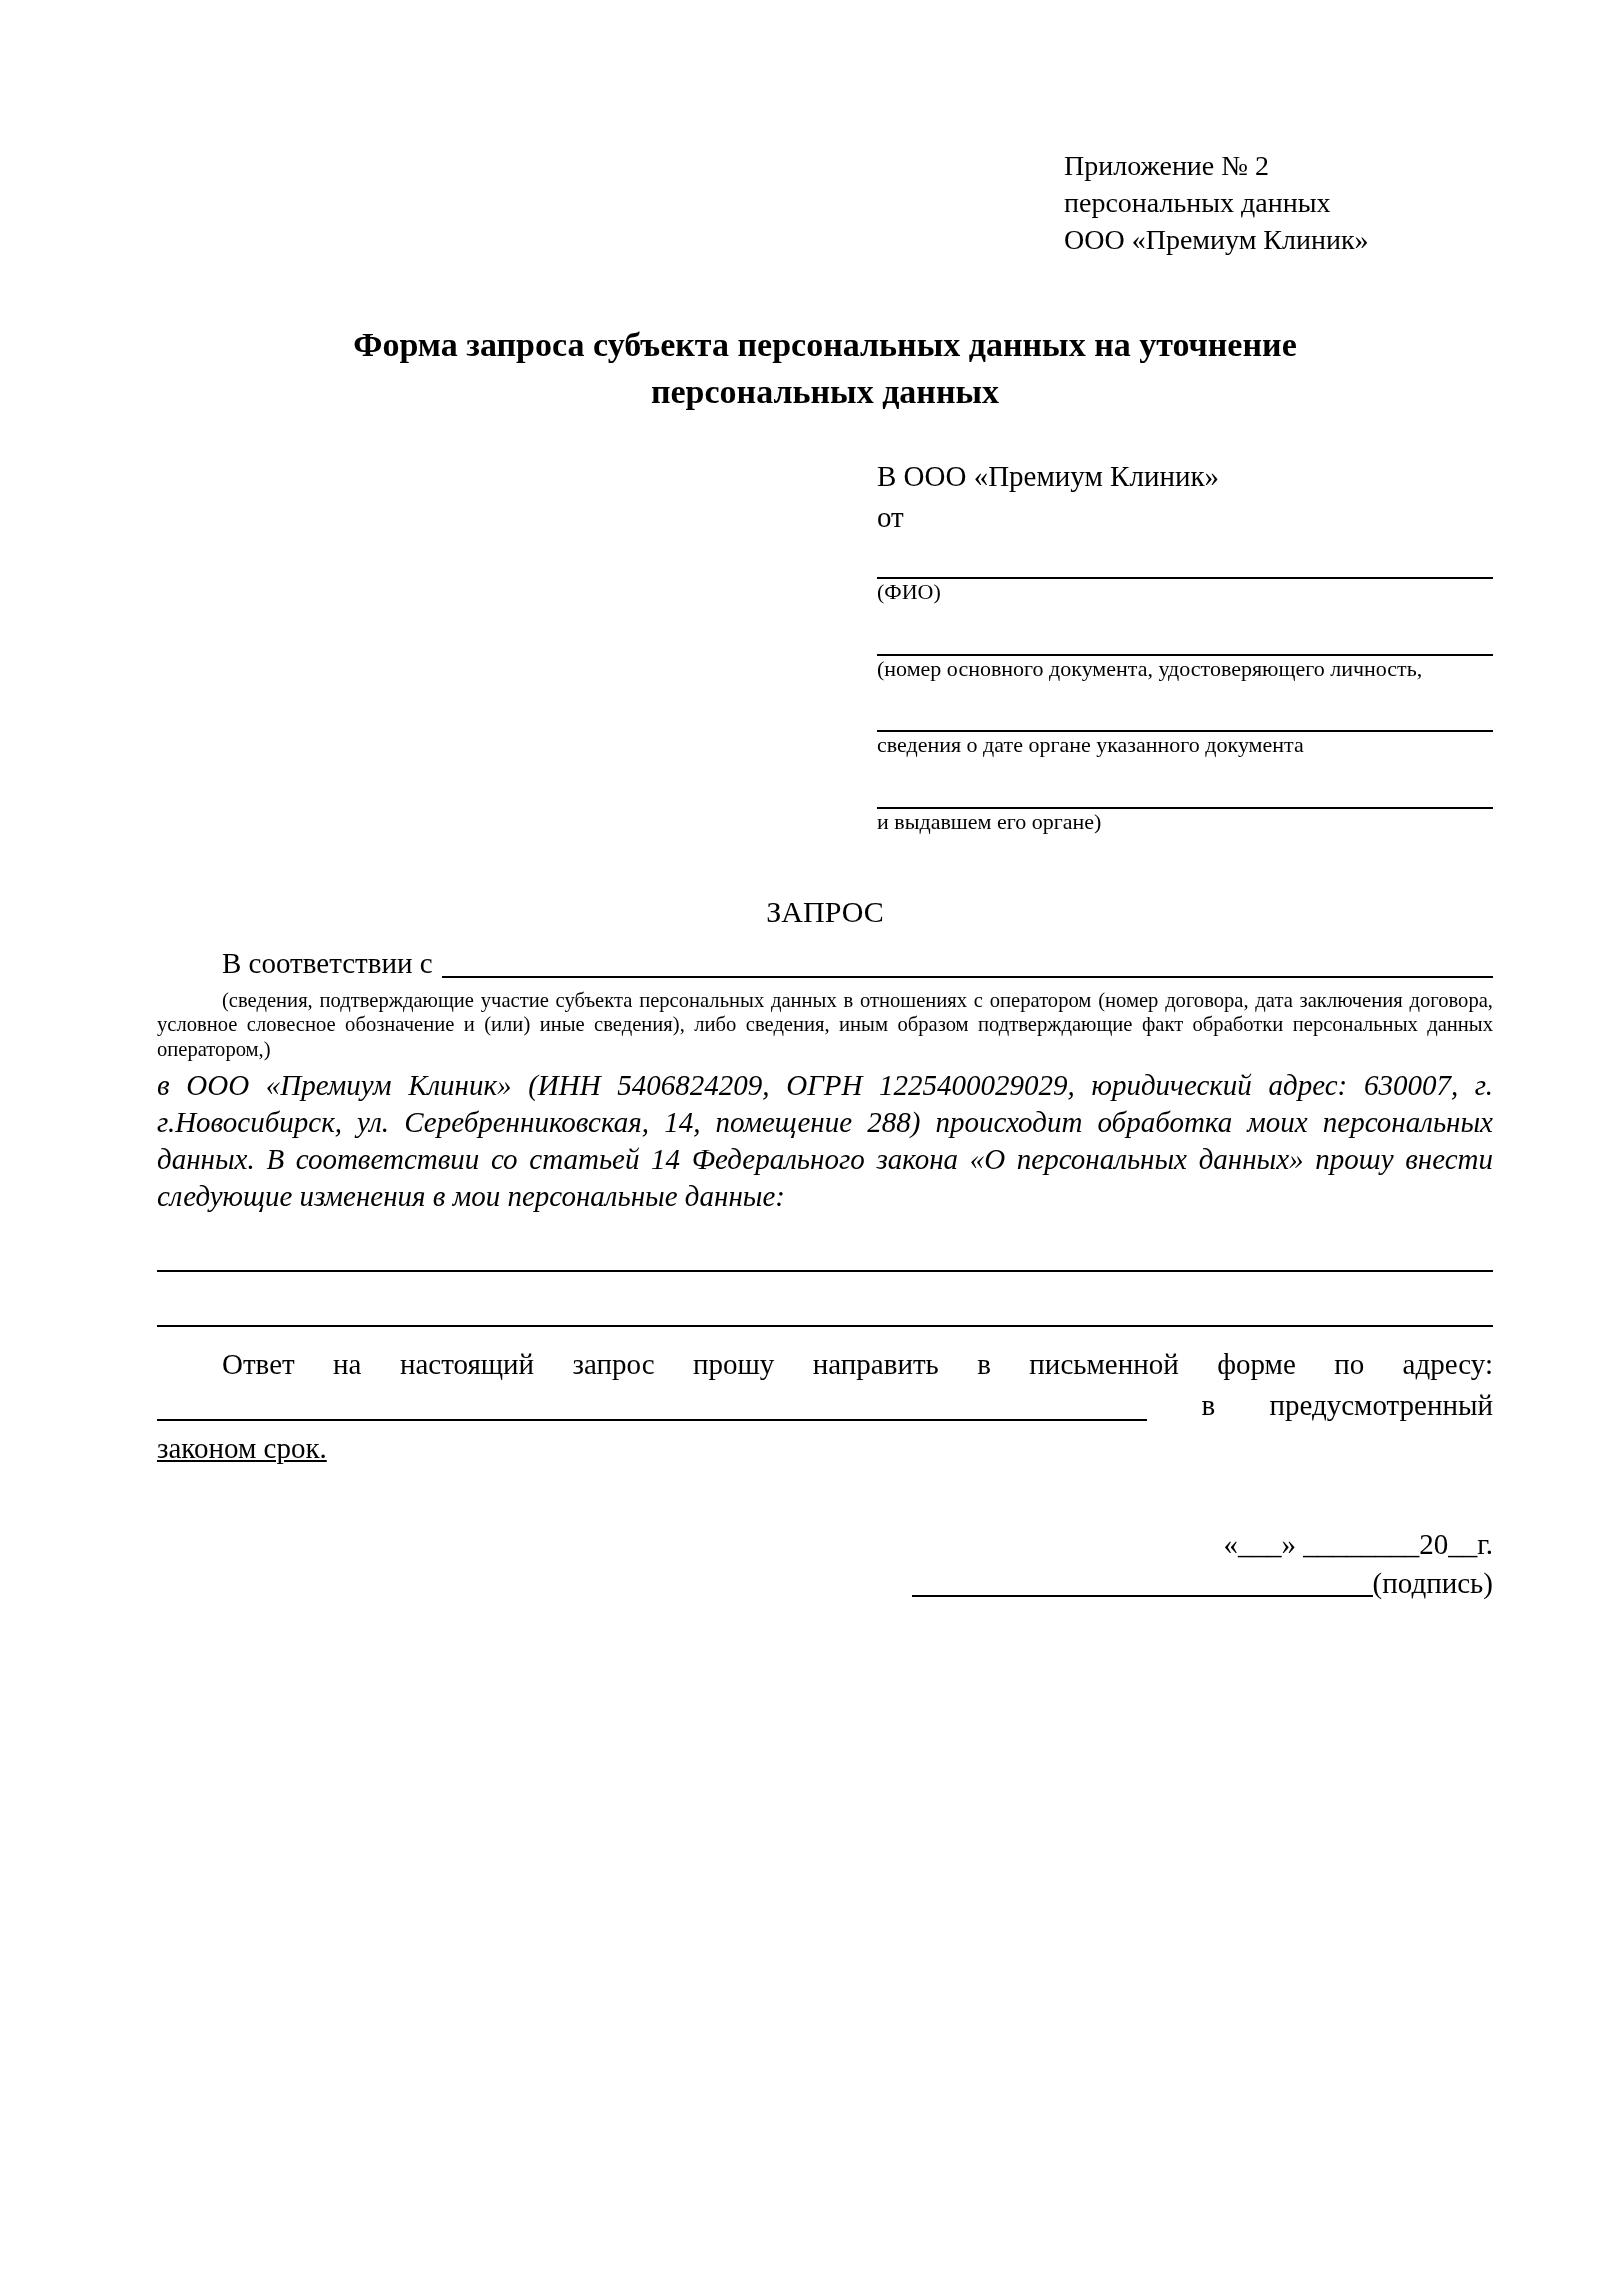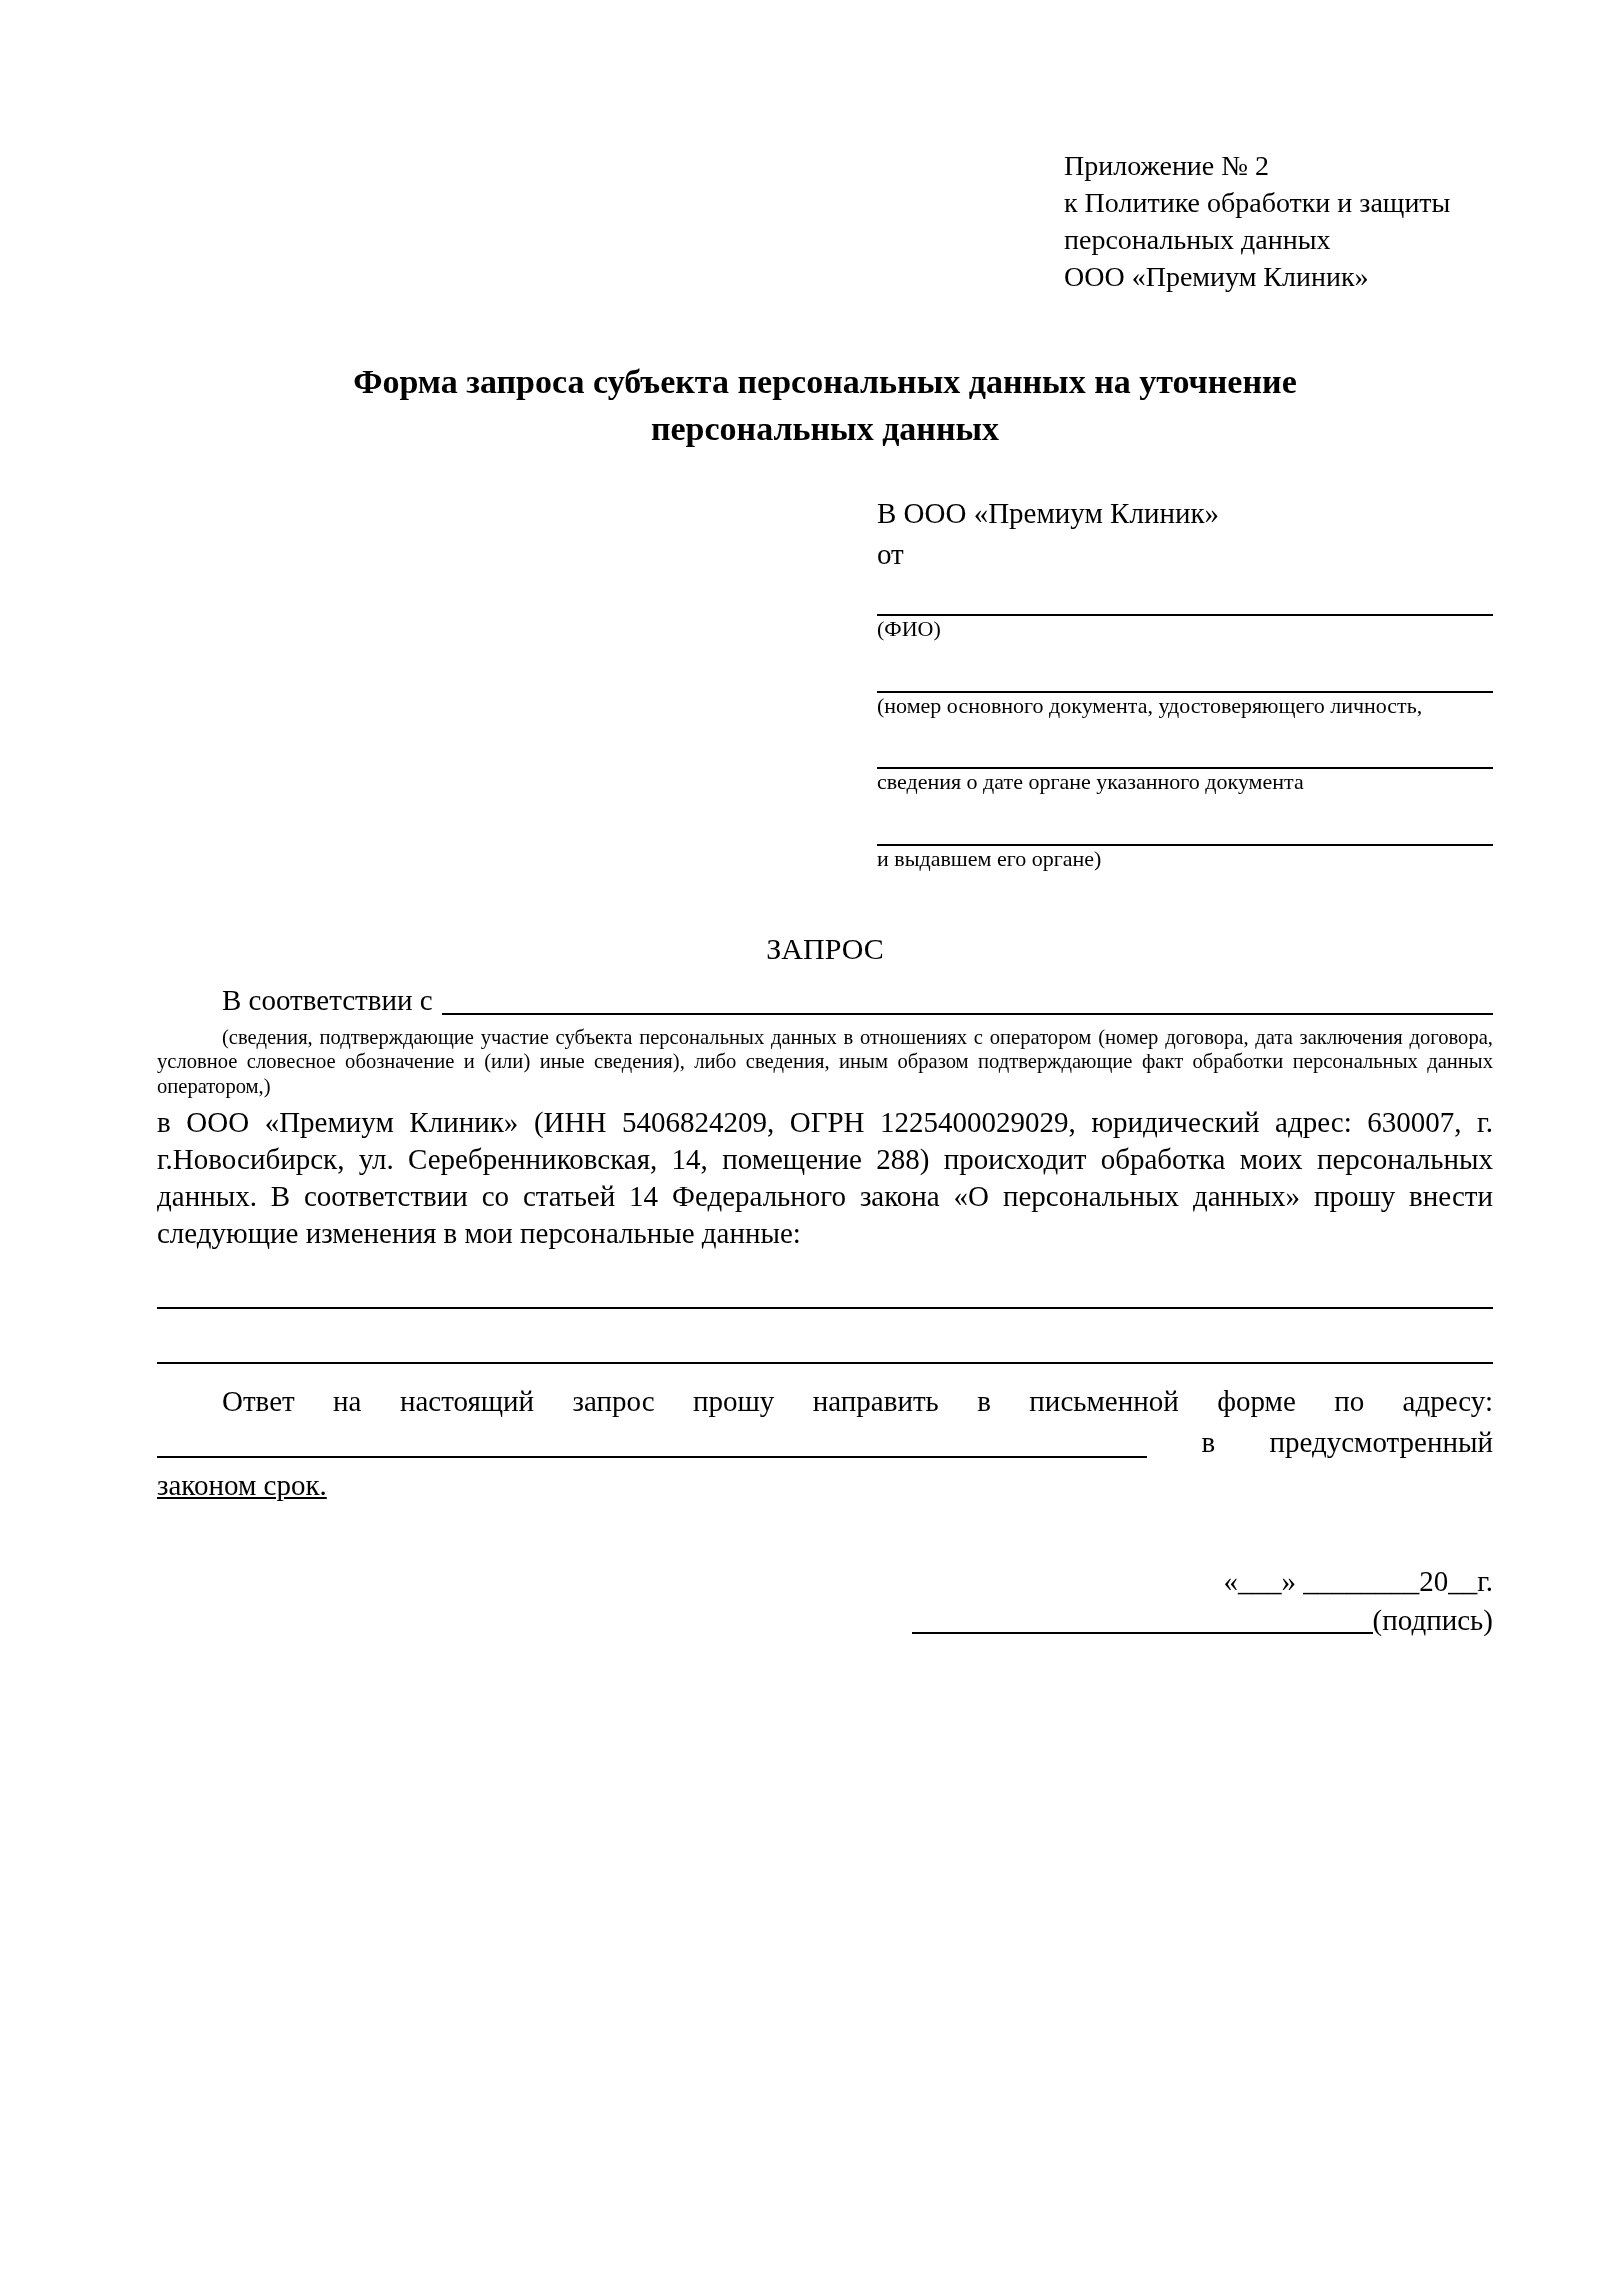--- a/index.html
+++ b/index.html
@@ -80,20 +80,21 @@
     line-height: 24.5px;
     text-align: justify;
     text-indent: 65px;
   }
   
   .body-par {
     margin-top: 5.9px;
     font-size: 29px;
     line-height: 37px;
     text-align: justify;
+    font-style: italic;
   }
   .rule { border-bottom: 2.9px solid #000; }
   .rule-1 { margin-top: 55px; }
   .rule-2 { margin-top: 53px; }
   
   .reply-line1 {
     margin-top: 17.6px;
     font-size: 29px;
     line-height: 39px;
     text-indent: 65px;
@@ -138,21 +139,20 @@
   }
   .nowrap { white-space: nowrap; }
 </style>
 </head>
 <body>
 
 <div class="page">
 
   <div class="annex">
     <div>Приложение № 2</div>
-    <div>к Политике обработки и защиты</div>
     <div>персональных данных</div>
     <div>ООО «Премиум Клиник»</div>
   </div>
 
   <div class="title">Форма запроса субъекта персональных данных на уточнение персональных данных</div>
 
   <div class="addressee">
     <div class="nowrap">В ООО «Премиум Клиник»</div>
     <div>от</div>
 

